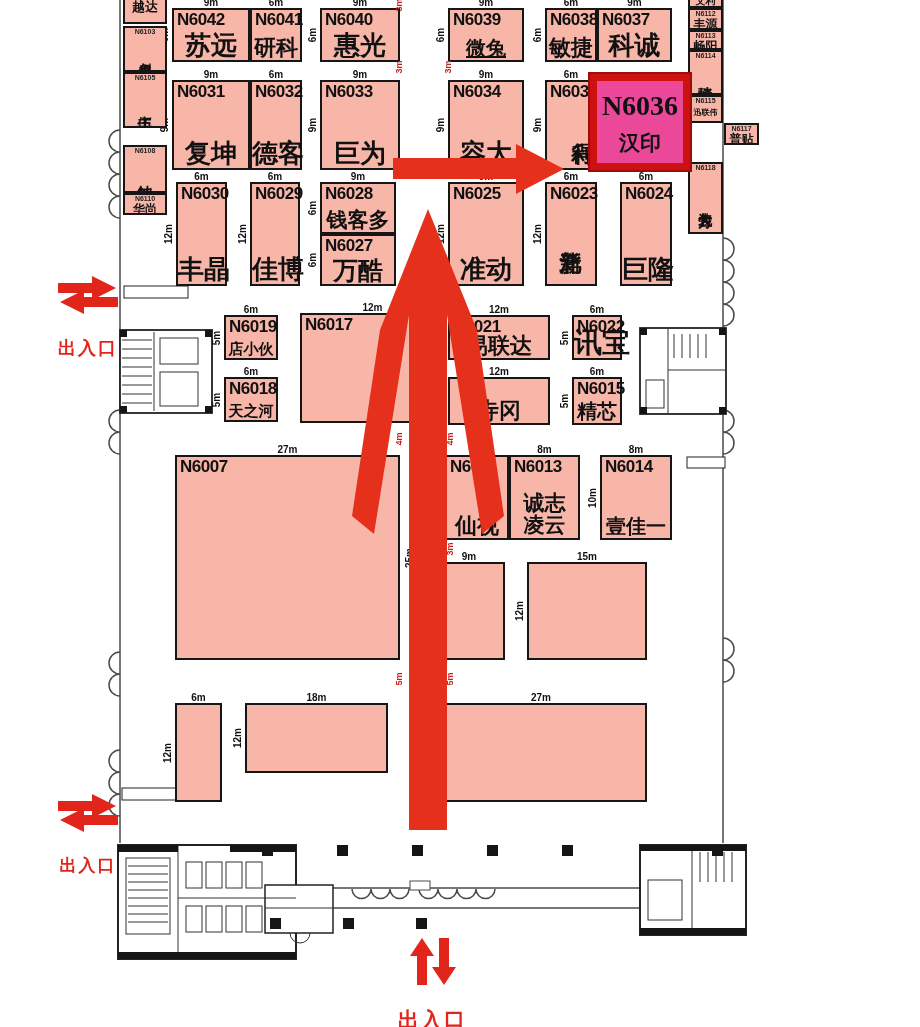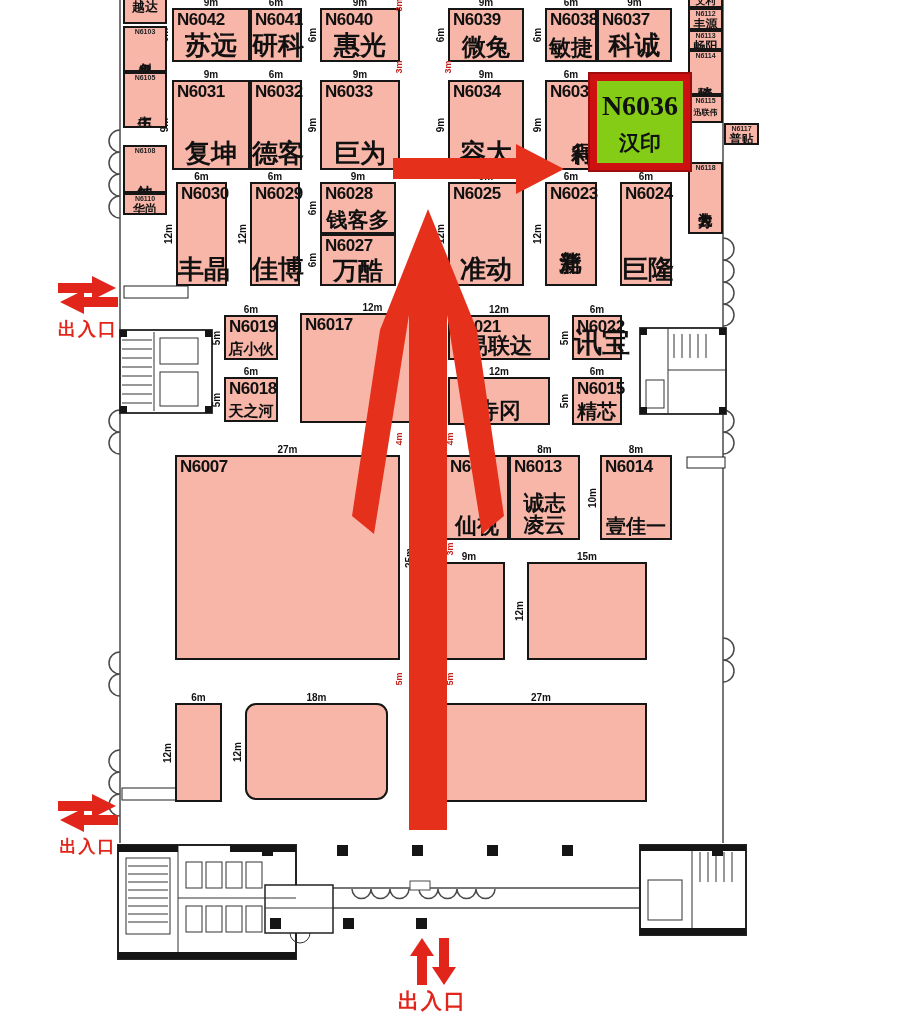--- a/index.html
+++ b/index.html
@@ -15,27 +15,27 @@
   .bname.b2{left:0;right:0;bottom:2px;text-align:center;white-space:nowrap;}
   .bname.v{left:50%;top:50%;transform:translate(-50%,-50%);writing-mode:vertical-rl;text-orientation:upright;letter-spacing:1px;}
   .dimw{position:absolute;left:0;right:0;top:-13px;text-align:center;font-size:10px;font-weight:600;color:#111;white-space:nowrap;}
   .dimh{position:absolute;top:50%;left:-10px;transform:translate(-50%,-50%) rotate(-90deg);font-size:10px;font-weight:600;color:#111;white-space:nowrap;}
   .dimh.r{left:auto;right:-11px;transform:translate(50%,-50%) rotate(-90deg);}
   .sbooth{position:absolute;background:#f8b6a9;border:2px solid #161616;box-sizing:border-box;z-index:2;
           display:flex;flex-direction:column;align-items:center;overflow:hidden;}
   .snum{font-size:7px;font-weight:700;line-height:1.1;color:#222;white-space:nowrap;}
   .sname{font-weight:700;color:#111;flex:1;display:flex;align-items:center;justify-content:center;line-height:1.05;}
   .sname.v{writing-mode:vertical-rl;text-orientation:upright;}
-  .hl{position:absolute;background:#84cc16;border:7px solid #cd1111;box-shadow:0 0 0 2px #9c0d0d;box-sizing:border-box;
+  .hl{position:absolute;background:#ec4899;border:7px solid #cd1111;box-shadow:0 0 0 2px #9c0d0d;box-sizing:border-box;
       z-index:4;display:flex;flex-direction:column;align-items:center;justify-content:center;}
   .hl .hnum{font-family:"Liberation Serif","DejaVu Serif",serif;font-weight:700;font-size:28px;color:#111;line-height:1;}
   .hl .hname{font-weight:700;font-size:21px;color:#111;margin-top:12px;line-height:1;}
   .aisle{position:absolute;font-size:9px;font-weight:700;color:#c2231d;transform:rotate(-90deg);z-index:3;white-space:nowrap;}
   .entrance{position:absolute;z-index:6;text-align:center;}
-  .entrance .elabel{font-weight:700;color:#e1251b;letter-spacing:2px;margin-top:0;white-space:nowrap;line-height:1;}
+  .entrance .elabel{font-weight:700;color:#e1251b;letter-spacing:2px;margin-top:19px;white-space:nowrap;line-height:1;}
 </style>
 </head>
 <body>
 
 <div id="map">
 
   <svg id="structure" class="layer" width="920" height="1027">
     <g stroke="#4a4a4a" stroke-width="1.5" fill="none">
       <line x1="120" y1="0" x2="120" y2="843"></line>
       <line x1="723" y1="0" x2="723" y2="843"></line>
@@ -117,32 +117,32 @@
 
   <div id="booths">
       <div class="booth" style="left: 172px; top: 8px; width: 78px; height: 54px;">
         <div class="bnum">N6042</div>
         <div class="bname b" style="font-size: 26px;">苏远</div>
         <div class="dimw">9m</div>
         <div class="dimh">6m</div>
       </div>
       <div class="booth" style="left: 250px; top: 8px; width: 52px; height: 54px;">
         <div class="bnum">N6041</div>
-        <div class="bname b" style="font-size: 26px;">研科</div>
+        <div class="bname b" style="font-size: 22px;">研科</div>
         <div class="dimw">6m</div>
       </div>
       <div class="booth" style="left: 320px; top: 8px; width: 80px; height: 54px;">
         <div class="bnum">N6040</div>
         <div class="bname b" style="font-size: 26px;">惠光</div>
         <div class="dimw">9m</div>
         <div class="dimh">6m</div>
       </div>
       <div class="booth" style="left: 448px; top: 8px; width: 76px; height: 54px;">
         <div class="bnum">N6039</div>
-        <div class="bname b" style="font-size: 24px;">微兔</div>
+        <div class="bname b" style="font-size: 20px; text-decoration: underline;">微兔</div>
         <div class="dimw">9m</div>
         <div class="dimh">6m</div>
       </div>
       <div class="booth" style="left: 545px; top: 8px; width: 52px; height: 54px;">
         <div class="bnum">N6038</div>
         <div class="bname b" style="font-size: 22px;">敏捷</div>
         <div class="dimw">6m</div>
         <div class="dimh">6m</div>
       </div>
       <div class="booth" style="left: 597px; top: 8px; width: 75px; height: 54px;">
@@ -284,21 +284,21 @@
         <div class="dimh">12m</div>
       </div>
       <div class="booth" style="left: 527px; top: 562px; width: 120px; height: 98px;">
         <div class="dimw">15m</div>
         <div class="dimh">12m</div>
       </div>
       <div class="booth" style="left: 175px; top: 703px; width: 47px; height: 99px;">
         <div class="dimw">6m</div>
         <div class="dimh">12m</div>
       </div>
-      <div class="booth" style="left: 245px; top: 703px; width: 143px; height: 97px; border-radius: 11px;">
+      <div class="booth" style="left: 245px; top: 703px; width: 143px; height: 70px;">
         <div class="dimw">18m</div>
         <div class="dimh">12m</div>
       </div>
       <div class="booth" style="left: 435px; top: 703px; width: 212px; height: 99px;">
         <div class="dimw">27m</div>
       </div>
       <div class="sbooth" style="left: 123px; top: -10px; width: 44px; height: 34px;">
         <div class="sname h" style="font-size: 13px;">越达</div>
       </div>
       <div class="sbooth" style="left: 123px; top: 26px; width: 44px; height: 46px;">

